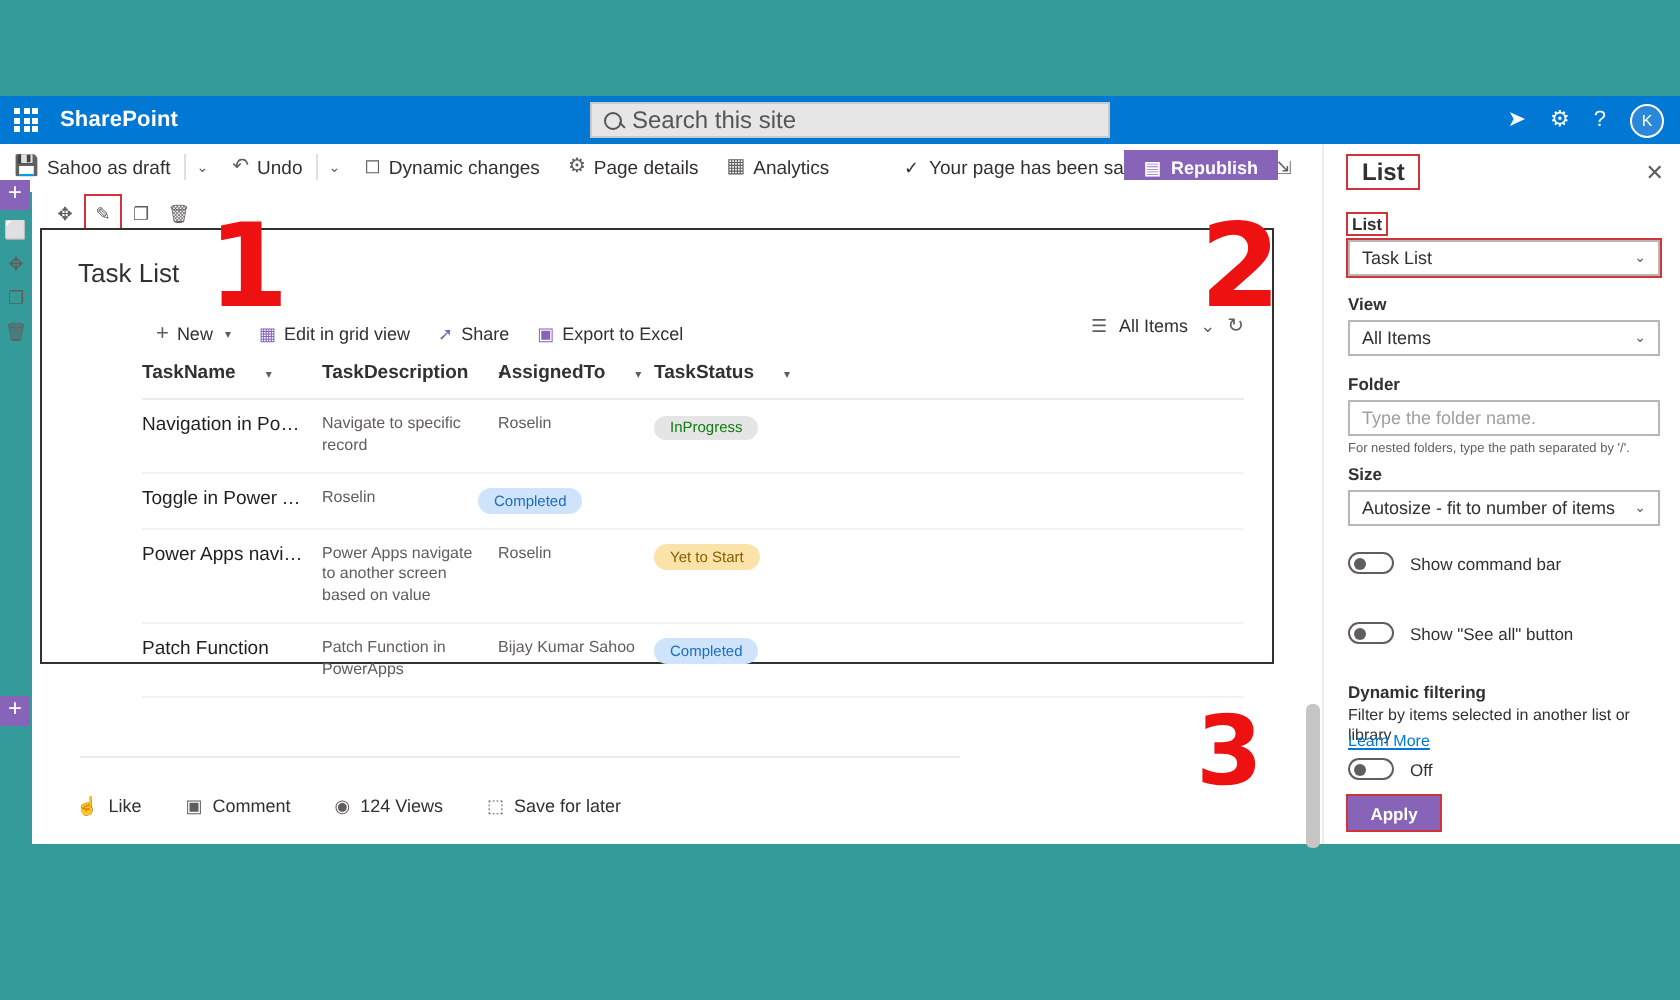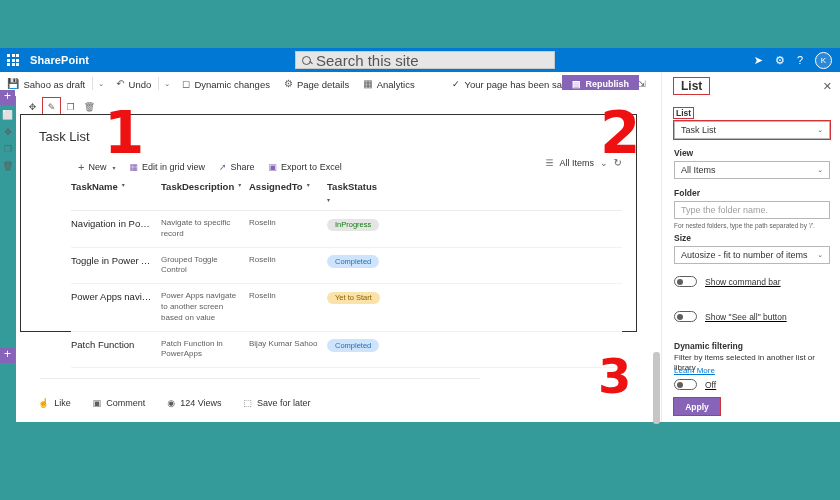--- a/index.html
+++ b/index.html
@@ -23,21 +23,21 @@
   .waffle { width: 26px; display: flex; align-items: center; justify-content: center; cursor: pointer; }
   .waffle-grid { display: grid; grid-template-columns: repeat(3, 3px); grid-template-rows: repeat(3, 3px); gap: 1.5px; }
   .waffle-grid i { display: block; width: 3px; height: 3px; background: #fff; }
   .suite-brand { font-size: 11px; font-weight: bold; letter-spacing: .1px; margin-left: 4px; }
   .suite-search {
     position: absolute; left: 295px; top: 3px; width: 260px; height: 18px;
     background: #e6e6e6; border: 1px solid #c8c8c8; display: flex; align-items: center; padding-left: 6px;
   }
   .suite-search .mag { width: 9px; height: 9px; border: 1.2px solid #555; border-radius: 50%; position: relative; margin-right: 5px; flex: none; }
   .suite-search .mag::after { content: ""; position: absolute; width: 4px; height: 1.2px; background: #555; transform: rotate(45deg); right: -3px; bottom: 0px; }
-  .suite-search span { font-size: 15px; color: #555; }
+  .suite-search span { font-size: 12px; color: #555; }
   .suite-right { position: absolute; right: 4px; top: 0; height: 24px; display: flex; align-items: center; gap: 12px; padding-right: 4px; }
   .suite-ico { font-size: 11px; color: #fff; cursor: pointer; line-height: 1; }
   .avatar { width: 17px; height: 17px; border-radius: 50%; background: #2b88d8; border: 1px solid #fff; color: #fff; font-size: 8px; display: flex; align-items: center; justify-content: center; }
 
   
   .cmd-bar {
     position: absolute; left: 0; top: 72px; width: 840px; height: 24px;
     background: #fff; display: flex; align-items: center; font-size: 9.5px; color: #323130;
   }
   .cmd-item { display: flex; align-items: center; gap: 4px; padding: 0 7px; height: 24px; cursor: pointer; white-space: nowrap; }
@@ -79,23 +79,23 @@
   .lc-ico.plus { color: #605e5c; font-size: 11px; }
   .lc-caret { font-size: 6px; color: #605e5c; margin-left: 2px; }
 
   .list-right { position: absolute; right: 14px; top: 42px; display: flex; align-items: center; gap: 6px; font-size: 9px; color: #323130; }
   .lr-ico { font-size: 9px; color: #605e5c; }
   .refresh-ico { font-size: 10px; color: #605e5c; }
 
   
   .tbl { position: absolute; left: 50px; top: 66px; right: 14px; }
   .tbl-head { display: flex; border-bottom: 1px solid #edebe9; padding-bottom: 7px; }
-  .th { font-size: 9.5px; font-weight: bold; color: #323130; display: flex; gap: 4px; }
+  .th { font-size: 9.5px; font-weight: bold; color: #323130; display: flex; align-items: center; gap: 15px; }
   .th .cv { font-size: 6px; font-weight: normal; color: #605e5c; }
-  .c1 { width: 90px; } .c2 { width: 88px; } .c3 { width: 78px; } .c4 { width: 110px; flex-direction: column; }
+  .c1 { width: 90px; } .c2 { width: 88px; } .c3 { width: 78px; } .c4 { width: 110px; }
   .tr { display: flex; align-items: flex-start; border-bottom: 1px solid #f3f2f1; padding: 7px 0; min-height: 26px; }
   .td { font-size: 9px; color: #323130; line-height: 1.35; padding-right: 6px; }
   .td.name { font-size: 9.5px; color: #201f1e; white-space: nowrap; overflow: hidden; text-overflow: ellipsis; }
   .td.desc { font-size: 8px; color: #605e5c; }
   .td.who { font-size: 8px; color: #605e5c; }
   .badge { display: inline-block; font-size: 7.5px; padding: 2.5px 8px; border-radius: 9px; line-height: 1; }
 
   
   .page-div { position: absolute; left: 40px; top: 378px; width: 440px; height: 1px; background: #edebe9; }
   .social { position: absolute; left: 38px; top: 398px; display: flex; align-items: center; gap: 22px; font-size: 9px; color: #323130; }
@@ -111,21 +111,21 @@
   .pane-title { font-size: 12px; font-weight: bold; color: #323130; padding: 1px 7px; outline: 1.5px solid #d13438; }
   .pane-close { font-size: 11px; color: #605e5c; cursor: pointer; }
   .fld { position: absolute; left: 12px; width: 156px; }
   .lbl { font-size: 8.5px; font-weight: bold; color: #323130; margin-bottom: 3px; display: inline-block; }
   .lbl.hl { outline: 1.5px solid #d13438; padding: 0 2px; }
   .sel-box { height: 18px; border: 1px solid #b9b7b5; background: #fff; display: flex; align-items: center; justify-content: space-between; padding: 0 6px; font-size: 9px; color: #323130; cursor: pointer; }
   .sel-box.hl { outline: 1.5px solid #d13438; }
   .sel-box .cv { font-size: 7px; color: #605e5c; }
   .sel-box .ph { color: #a19f9d; }
   .hint { font-size: 6.5px; color: #605e5c; margin-top: 3px; line-height: 1.3; }
-  .toggle-row { position: absolute; left: 12px; display: flex; align-items: center; gap: 8px; text-decoration: underline; }
+  .toggle-row { position: absolute; left: 12px; display: flex; align-items: center; gap: 8px; }
   .toggle { width: 23px; height: 11px; border-radius: 6px; border: 1px solid #605e5c; background: #fff; position: relative; cursor: pointer; flex: none; }
   .toggle i { position: absolute; left: 2px; top: 1.5px; width: 6px; height: 6px; border-radius: 50%; background: #605e5c; }
   .toggle-lbl { font-size: 8.5px; color: #323130; }
   .sect-title { position: absolute; left: 12px; font-size: 8.5px; font-weight: bold; color: #323130; }
   .sect-desc { position: absolute; left: 12px; width: 160px; font-size: 8px; color: #323130; line-height: 1.3; }
   .link { position: absolute; left: 12px; font-size: 8px; color: #0078d4; text-decoration: underline; cursor: pointer; }
   .apply {
     position: absolute; left: 12px; top: 326px; width: 46px; height: 17px;
     background: #8764b8; color: #fff; font-size: 8.5px; font-weight: bold;
     display: flex; align-items: center; justify-content: center; cursor: pointer;
@@ -289,21 +289,20 @@
         <div class="td name c1">Navigation in Powe...</div>
         <div class="td desc c2">Navigate to specific record</div>
         <div class="td who c3">Roselin</div>
         <div class="td c4">
           <span class="badge" style="background: #e5e5e5; color: rgb(16, 124, 16);">InProgress</span>
         </div>
       </div>
 
       <div class="tr">
         <div class="td name c1">Toggle in Power Ap...</div>
-        <div class="td desc c2">Grouped Toggle Control</div>
         <div class="td who c3">Roselin</div>
         <div class="td c4">
           <span class="badge" style="background: rgb(207, 228, 250); color: rgb(27, 110, 194);">Completed</span>
         </div>
       </div>
 
       <div class="tr">
         <div class="td name c1">Power Apps naviga...</div>
         <div class="td desc c2">Power Apps navigate to another screen based on value</div>
         <div class="td who c3">Roselin</div>

